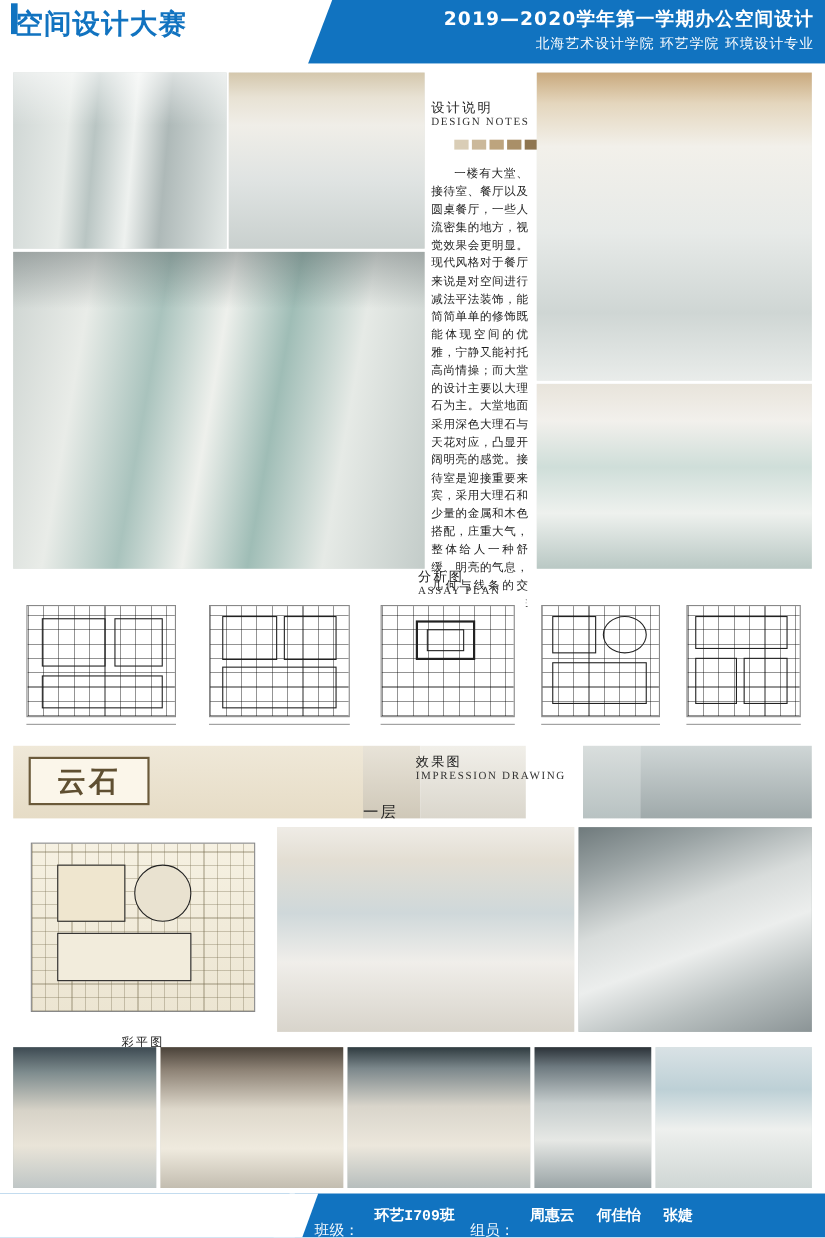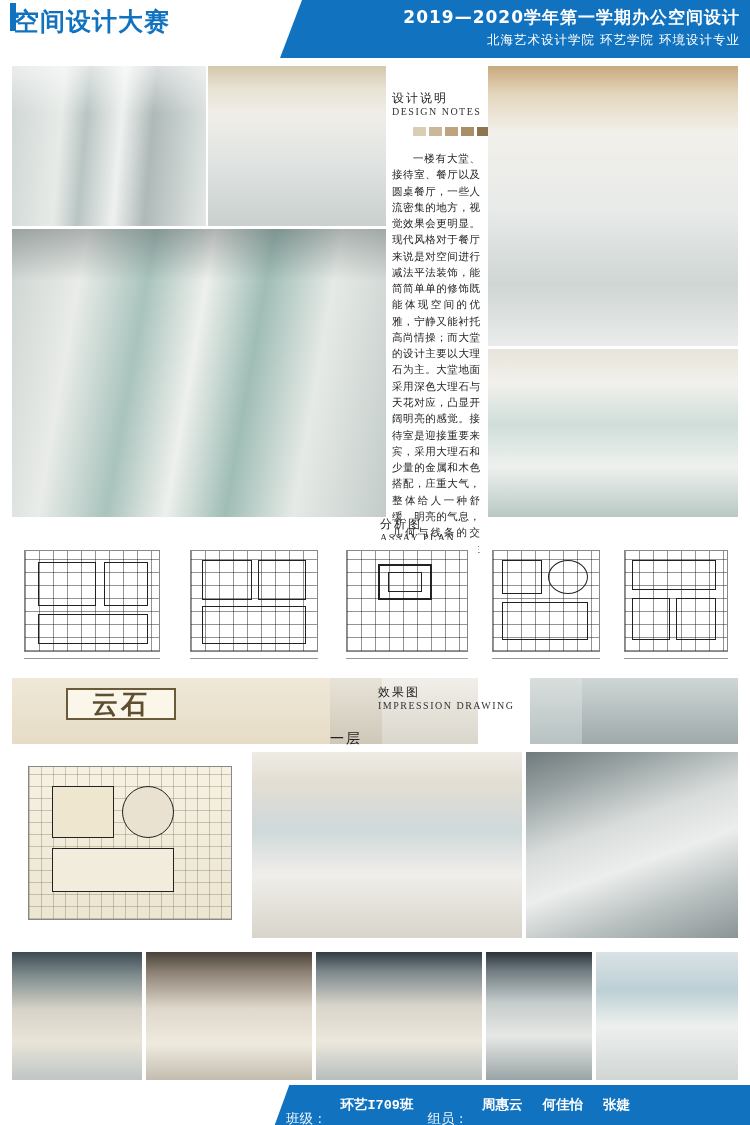--- a/index.html
+++ b/index.html
@@ -204,24 +204,24 @@
   }
 
   
   .stone-block {
     position: absolute;
     background: linear-gradient(180deg,#efe8d8 0%, #e6dcc6 100%);
     overflow: hidden;
   }
   .stone-logo-box {
     position: absolute; left: 14px; top: 10px;
-    width: 110px; height: 32px;
+    width: 110px; height: 44px;
     border: 2px solid #6b5a3a;
     background: #fbf6ea;
-    display: flex; align-items: center; justify-content: center; margin-left: 40px;
+    display: flex; align-items: center; justify-content: center;
   }
   .stone-logo-box span {
     font-size: 26px; color: #5f4f31; font-weight: bold;
     letter-spacing: 3px;
     font-family: "DejaVu Sans", sans-serif;
   }
   .center-name {
     position: absolute;
     font-size: 20px; color: #1d1d1d;
     font-family: "DejaVu Sans", sans-serif;
@@ -387,20 +387,21 @@
 
   <div class="plan ph-colorplan" style="left:12px; top:752px; width:236px; height:186px;">
     <div class="grid" style="inset:14px 16px 18px 16px; background:
         repeating-linear-gradient(90deg, rgba(120,110,80,.35) 0 1px, transparent 1px 12px),
         repeating-linear-gradient(0deg, rgba(120,110,80,.35) 0 1px, transparent 1px 12px),
         linear-gradient(180deg,#f6f1e2,#ece5d2);"></div>
     <div class="inner" style="left:40px; top:34px; width:62px; height:52px; background:#efe6cf;"></div>
     <div class="inner" style="left:110px; top:34px; width:52px; height:52px; border-radius:50%; background:#e9e2d0;"></div>
     <div class="inner" style="left:40px; top:96px; width:122px; height:44px; background:#f2ecdc;"></div>
   </div>
+  <div class="caption-cn" style="left:12px; top:940px; width:236px;">彩平图</div>
 
   <div class="img ph-meeting" style="left:252px; top:752px; width:270px; height:186px;">
     
   </div>
 
   <div class="img ph-stair" style="left:526px; top:752px; width:212px; height:186px;">
     
   </div>
 
   <div class="img ph-banquet-a" style="left:12px; top:952px; width:130px; height:128px;">

